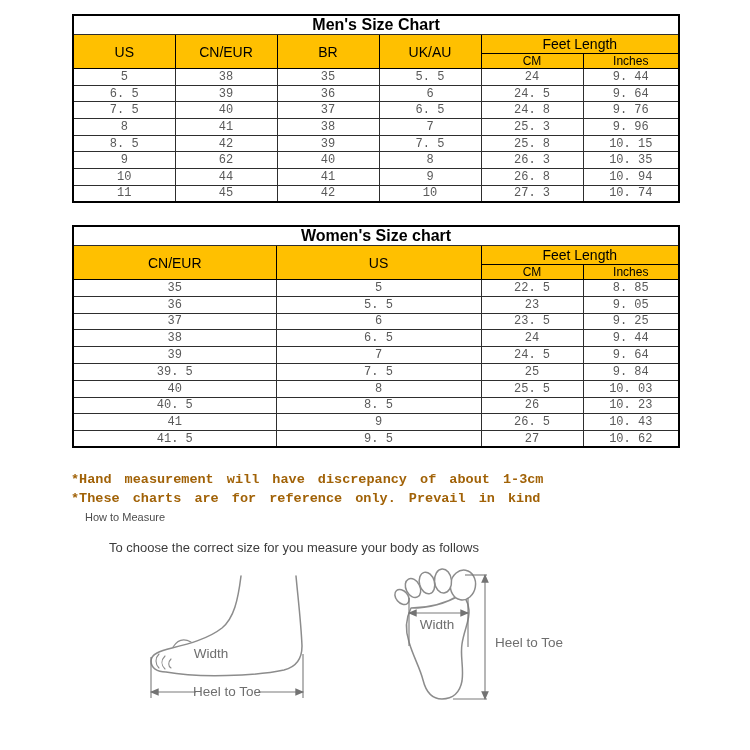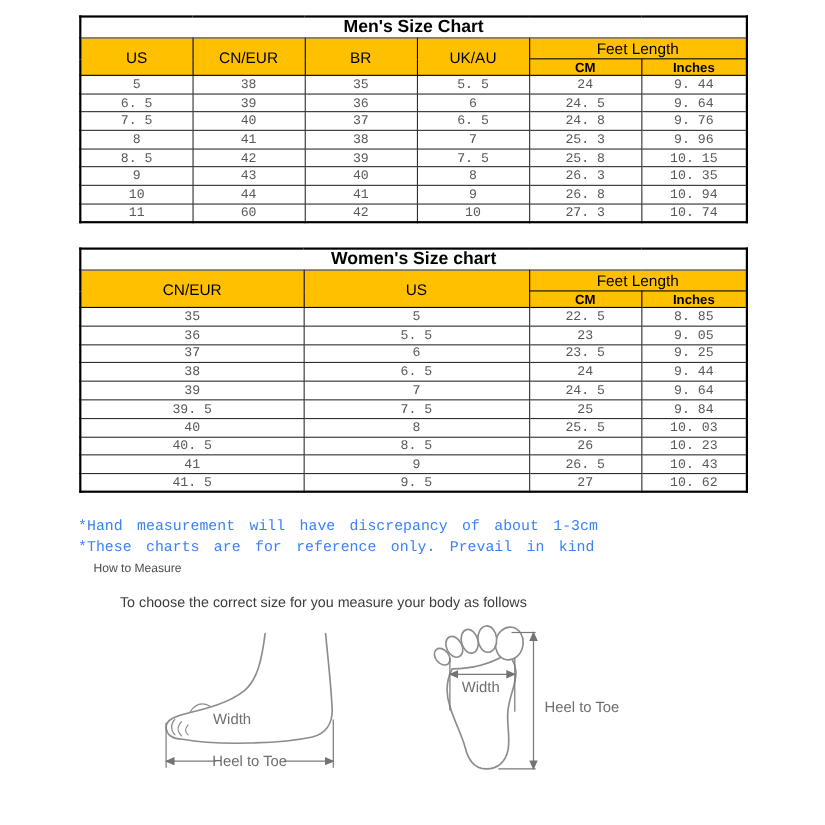--- a/index.html
+++ b/index.html
@@ -6,26 +6,26 @@
   html,body { background:#ffffff; }
   body { width:750px; height:750px; font-family:"Liberation Sans", sans-serif; }
   .page { position:relative; width:750px; height:750px; background:#fff; overflow:hidden; }
 
   table.tbl { position:absolute; left:72px; width:606px; border-collapse:collapse;
               table-layout:fixed; border:2px solid #000; background:#fff;padding-left:12px; }
   table.men { top:14px; }
   table.women { top:225px; }
   .tbl th, .tbl td { border:1px solid #2e2e2e; padding:0; text-align:center; vertical-align:middle; }
   th.hd { background:#ffc000; color:#000; font-weight:normal; font-size:14px; height:19px; border:1px solid #000; }
-  th.hd.sub { font-weight:bold; font-size:12px; height:15px; }
+  th.hd.sub { font-weight:normal; font-size:12px; height:15px; }
   .tbl tbody td { height:16.7px; font-family:"Liberation Mono", monospace; font-size:12px; color:#595959; }
   table.women tbody td { height:16.8px; }
 
   .notes { position:absolute; left:71px; top:470px; font-family:"Liberation Mono", monospace;
-           font-weight:normal; font-size:13.5px; color:#3b82f6; line-height:19px; word-spacing:5px; white-space:nowrap; }
+           font-weight:bold; font-size:13.5px; color:#a16207; line-height:19px; word-spacing:5px; white-space:nowrap; }
   .howto-heading { position:absolute; left:85px; top:511px; font-size:11px; color:#4d4d4d; }
   .howto-sub { position:absolute; left:85px; top:540px; font-size:13px; color:#3c3c3c;margin-left:24px; }
   .caption { position:absolute; left:148px; top:705px; font-size:13px; color:#2b2b2b; }
 
   svg.diagram { position:absolute; overflow:visible; }
   svg.foot-side { left:138px; top:562px; }
   svg.foot-sole { left:365px; top:556px; }
   .foot-stroke { fill:none; stroke:#8c8c8c; stroke-width:1.5; stroke-linecap:round; stroke-linejoin:round; }
   .toe { fill:#ffffff; stroke:#8c8c8c; stroke-width:1.5; }
   .measure-line { fill:none; stroke:#7a7a7a; stroke-width:1.1; }
@@ -97,37 +97,37 @@
         <tr>
           <td>8. 5</td>
           <td>42</td>
           <td>39</td>
           <td>7. 5</td>
           <td>25. 8</td>
           <td>10. 15</td>
         </tr>
         <tr>
           <td>9</td>
-          <td>43</td>
+          <td>62</td>
           <td>40</td>
           <td>8</td>
           <td>26. 3</td>
           <td>10. 35</td>
         </tr>
         <tr>
           <td>10</td>
           <td>44</td>
           <td>41</td>
           <td>9</td>
           <td>26. 8</td>
           <td>10. 94</td>
         </tr>
         <tr>
           <td>11</td>
-          <td>60</td>
+          <td>45</td>
           <td>42</td>
           <td>10</td>
           <td>27. 3</td>
           <td>10. 74</td>
         </tr>
       </tbody>
   </table>
 
   <table class="tbl women">
     <colgroup>

